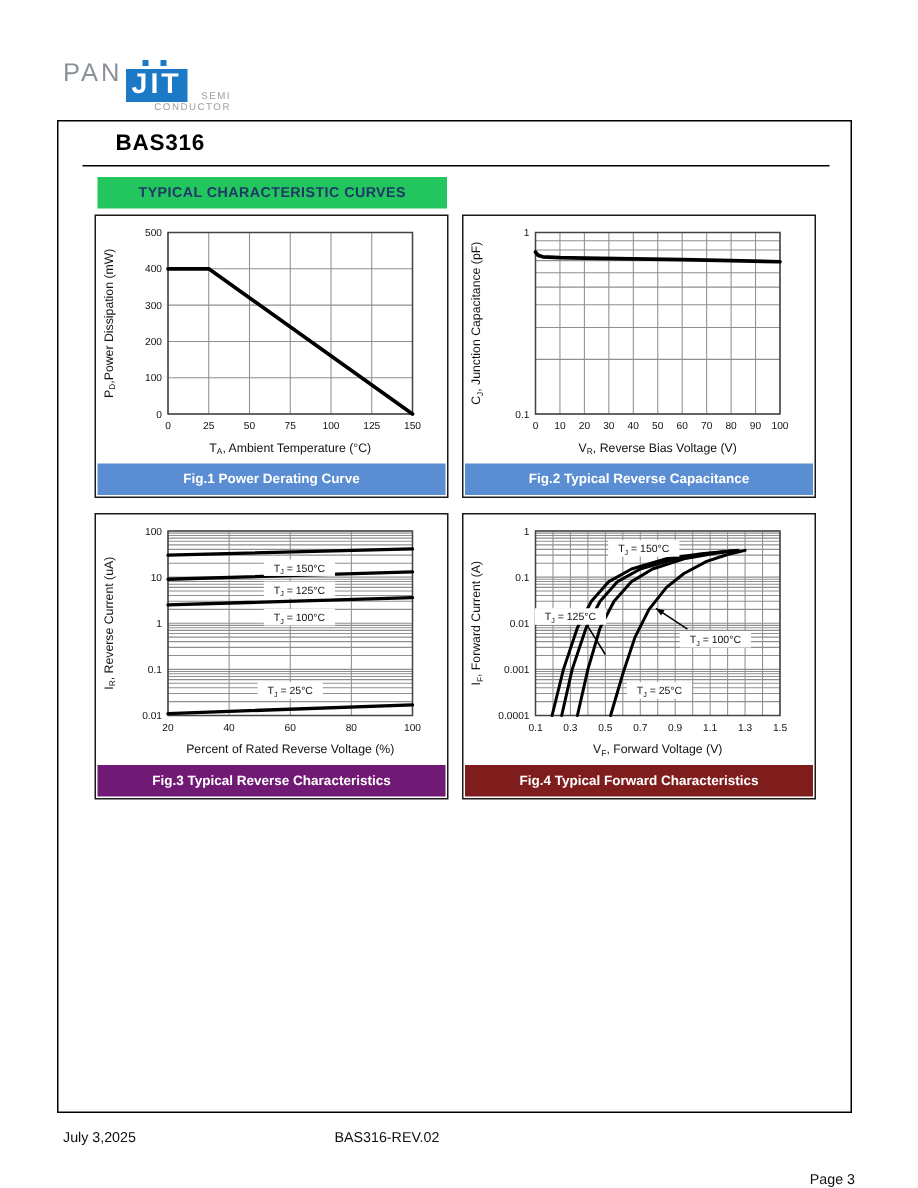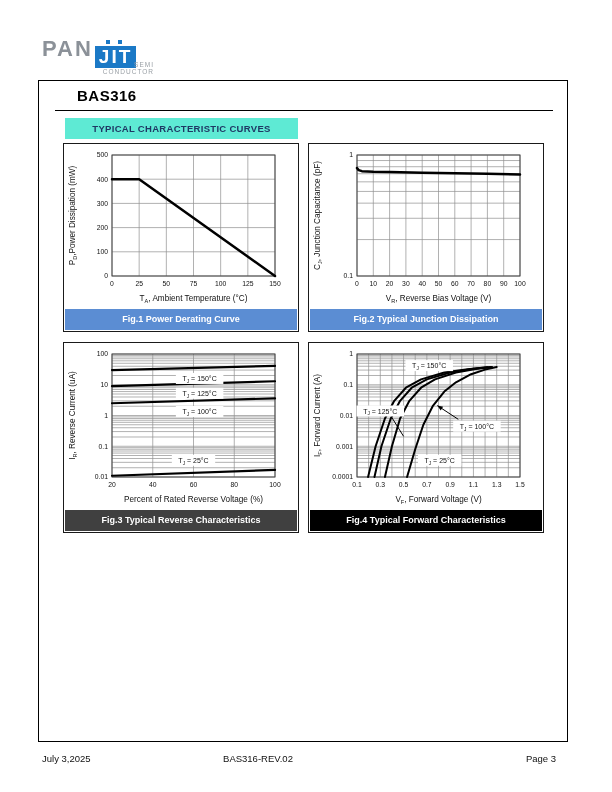--- a/index.html
+++ b/index.html
@@ -4,21 +4,21 @@
 <style>
   * { margin:0; padding:0; box-sizing:border-box; }
   html,body { background:#ffffff; }
   body {
     width:612px; height:792px; position:relative;
     font-family:"Liberation Sans", sans-serif; color:#000;
     overflow:hidden;
   }
   
   .logo { position:absolute; left:42px; top:38px; height:22px; display:flex; align-items:center; }
-  .logo .pan { font-size:22px; font-weight:bold; color:#8b9198; letter-spacing:2px; line-height:22px; }
+  .logo .pan { font-size:17px; font-weight:normal; color:#8b9198; letter-spacing:2px; line-height:22px; }
   .logo .jit-box { position:relative; background:#1b79c6; color:#fff; font-size:19px; font-weight:bold;
                    padding:0 4px; margin-left:2px; height:22px; line-height:22px; letter-spacing:2px;margin-top:16px; }
   .logo .dot { position:absolute; width:4px; height:4px; background:#1b79c6; top:-6px; }
   .logo .dot.d1 { left:11px; } .logo .dot.d2 { left:23px; }
   .logo-sub { position:absolute; left:42px; top:61px; width:112px; text-align:right;
               font-size:6.5px; color:#9aa0a6; letter-spacing:1px; line-height:7px; }
   
   .content-box { position:absolute; left:38px; top:80px; width:530px; height:662px; border:1.5px solid #000; background:#fff; }
   .doc-title { position:absolute; left:77px; top:87px; font-size:15px; font-weight:bold; letter-spacing:0.5px; }
   .title-rule { position:absolute; left:55px; top:110px; width:498px; border-top:1.5px solid #000; }
@@ -30,42 +30,42 @@
   #fig2 { left:308px; top:143px; width:236px; height:189px; }
   #fig3 { left:63px;  top:342px; width:236px; height:191px; }
   #fig4 { left:308px; top:342px; width:236px; height:191px; }
   .fig svg { position:absolute; left:0; top:0; }
   .caption { position:absolute; left:1px; right:1px; bottom:1px; height:21px; background:#5b8dd3;
              color:#ffffff; font-size:9px; font-weight:bold; text-align:center; line-height:21px;margin-top:39px; }
   
   .footer { position:absolute; left:0; top:753px; width:612px; font-size:9.5px; color:#111; }
   .footer .f-left  { position:absolute; left:42px;text-align:center; }
   .footer .f-mid   { position:absolute; left:0; width:516px; text-align:center; }
-  .footer .f-right { position:absolute; right:56px; }
+  .footer .f-right { position:absolute; right:42px;margin-top:28px; }
 </style>
 </head>
 <body>
 
 <div class="logo">
   <span class="pan" style="color: rgb(139, 145, 152);">PAN</span>
   <span class="jit-box" style="background: rgb(27, 121, 198);">
     <span class="dot d1" style="background: rgb(27, 121, 198);"></span>
     <span class="dot d2" style="background: rgb(27, 121, 198);"></span>
     <span>JIT</span>
   </span>
 </div>
 <div class="logo-sub">
   <div>SEMI</div>
   <div>CONDUCTOR</div>
 </div>
 
 <div class="content-box"></div>
 <div class="doc-title">BAS316</div>
 <div class="title-rule"></div>
-<div class="banner" style="background: #5eead4; color: rgb(31, 56, 100);">TYPICAL CHARACTERISTIC CURVES</div>
+<div class="banner" style="background: #22c55e; color: rgb(31, 56, 100);">TYPICAL CHARACTERISTIC CURVES</div>
 
 <div class="fig" id="fig1">
   <div class="caption" style="background: rgb(91, 141, 211); color: rgb(255, 255, 255);">Fig.1 Power Derating Curve</div>
 <svg width="234" height="165" viewBox="0 0 234 165">
       <line x1="48" y1="11" x2="48" y2="132" stroke="#8f8f8f" stroke-width="0.7"></line>
       <line x1="75.16666666666666" y1="11" x2="75.16666666666666" y2="132" stroke="#8f8f8f" stroke-width="0.7"></line>
       <line x1="102.33333333333333" y1="11" x2="102.33333333333333" y2="132" stroke="#8f8f8f" stroke-width="0.7"></line>
       <line x1="129.5" y1="11" x2="129.5" y2="132" stroke="#8f8f8f" stroke-width="0.7"></line>
       <line x1="156.66666666666666" y1="11" x2="156.66666666666666" y2="132" stroke="#8f8f8f" stroke-width="0.7"></line>
       <line x1="183.83333333333334" y1="11" x2="183.83333333333334" y2="132" stroke="#8f8f8f" stroke-width="0.7"></line>
@@ -89,21 +89,21 @@
       <text x="44" y="86" font-size="6.8" fill="#111" text-anchor="end">200</text>
       <text x="44" y="61.800000000000004" font-size="6.8" fill="#111" text-anchor="end">300</text>
       <text x="44" y="37.59999999999999" font-size="6.8" fill="#111" text-anchor="end">400</text>
       <text x="44" y="13.4" font-size="6.8" fill="#111" text-anchor="end">500</text>
       <path d="M48.00 35.20 L75.17 35.20 L211.00 132.00" fill="none" stroke="#000000" stroke-width="2.5" stroke-linejoin="round" stroke-linecap="round"></path>
       <text font-size="8.2" fill="#111" text-anchor="middle" font-family="&quot;Liberation Sans&quot;, sans-serif" x="129.5" y="157"><tspan>T</tspan><tspan font-size="5.576" dy="1.8">A</tspan><tspan dy="-1.8">, Ambient Temperature (°C)</tspan></text>
       <text font-size="8.2" fill="#111" text-anchor="middle" font-family="&quot;Liberation Sans&quot;, sans-serif" transform="translate(11 71.5) rotate(-90)"><tspan>P</tspan><tspan font-size="5.576" dy="1.8">D</tspan><tspan dy="-1.8">,Power Dissipation (mW)</tspan></text>
     </svg>
   </div>
 <div class="fig" id="fig2">
-  <div class="caption" style="background: rgb(91, 141, 211); color: rgb(255, 255, 255);">Fig.2 Typical Junction Dissipation</div>
+  <div class="caption" style="background: rgb(91, 141, 211); color: rgb(255, 255, 255);">Fig.2 Typical Reverse Capacitance</div>
 <svg width="234" height="165" viewBox="0 0 234 165">
       <line x1="48" y1="11" x2="48" y2="132" stroke="#8f8f8f" stroke-width="0.7"></line>
       <line x1="64.3" y1="11" x2="64.3" y2="132" stroke="#8f8f8f" stroke-width="0.7"></line>
       <line x1="80.6" y1="11" x2="80.6" y2="132" stroke="#8f8f8f" stroke-width="0.7"></line>
       <line x1="96.9" y1="11" x2="96.9" y2="132" stroke="#8f8f8f" stroke-width="0.7"></line>
       <line x1="113.2" y1="11" x2="113.2" y2="132" stroke="#8f8f8f" stroke-width="0.7"></line>
       <line x1="129.5" y1="11" x2="129.5" y2="132" stroke="#8f8f8f" stroke-width="0.7"></line>
       <line x1="145.8" y1="11" x2="145.8" y2="132" stroke="#8f8f8f" stroke-width="0.7"></line>
       <line x1="162.1" y1="11" x2="162.1" y2="132" stroke="#8f8f8f" stroke-width="0.7"></line>
       <line x1="178.4" y1="11" x2="178.4" y2="132" stroke="#8f8f8f" stroke-width="0.7"></line>
@@ -132,21 +132,21 @@
       <text x="194.70000000000002" y="142" font-size="6.8" fill="#111" text-anchor="middle">90</text>
       <text x="211" y="142" font-size="6.8" fill="#111" text-anchor="middle">100</text>
       <text x="44" y="13.4" font-size="6.8" fill="#111" text-anchor="end">1</text>
       <text x="44" y="134.4" font-size="6.8" fill="#111" text-anchor="end">0.1</text>
       <path d="M48.00 24.06 L49.63 26.12 L52.89 27.18 L64.30 27.75 L80.60 28.12 L113.20 28.63 L145.80 29.15 L178.40 29.74 L211.00 30.50" fill="none" stroke="#000000" stroke-width="2.5" stroke-linejoin="round" stroke-linecap="round"></path>
       <text font-size="8.2" fill="#111" text-anchor="middle" font-family="&quot;Liberation Sans&quot;, sans-serif" x="129.5" y="157"><tspan>V</tspan><tspan font-size="5.576" dy="1.8">R</tspan><tspan dy="-1.8">, Reverse Bias Voltage (V)</tspan></text>
       <text font-size="8.2" fill="#111" text-anchor="middle" font-family="&quot;Liberation Sans&quot;, sans-serif" transform="translate(11 71.5) rotate(-90)"><tspan>C</tspan><tspan font-size="5.576" dy="1.8">J</tspan><tspan dy="-1.8">, Junction Capacitance (pF)</tspan></text>
     </svg>
   </div>
 <div class="fig" id="fig3">
-  <div class="caption" style="background: #404040; color: rgb(255, 255, 255);">Fig.3 Typical Reverse Characteristics</div>
+  <div class="caption" style="background: #701a75; color: rgb(255, 255, 255);">Fig.3 Typical Reverse Characteristics</div>
 <svg width="234" height="167" viewBox="0 0 234 167">
       <line x1="48" y1="11" x2="48" y2="134" stroke="#8f8f8f" stroke-width="0.7"></line>
       <line x1="88.75" y1="11" x2="88.75" y2="134" stroke="#8f8f8f" stroke-width="0.7"></line>
       <line x1="129.5" y1="11" x2="129.5" y2="134" stroke="#8f8f8f" stroke-width="0.7"></line>
       <line x1="170.25" y1="11" x2="170.25" y2="134" stroke="#8f8f8f" stroke-width="0.7"></line>
       <line x1="211" y1="11" x2="211" y2="134" stroke="#8f8f8f" stroke-width="0.7"></line>
       <line x1="48" y1="134" x2="211" y2="134" stroke="#8f8f8f" stroke-width="0.7"></line>
       <line x1="48" y1="124.74332763333258" x2="211" y2="124.74332763333258" stroke="#8f8f8f" stroke-width="0.7"></line>
       <line x1="48" y1="119.32852141737038" x2="211" y2="119.32852141737038" stroke="#8f8f8f" stroke-width="0.7"></line>
       <line x1="48" y1="115.48665526666517" x2="211" y2="115.48665526666517" stroke="#8f8f8f" stroke-width="0.7"></line>
@@ -204,21 +204,21 @@
       <text font-size="7" fill="#111" text-anchor="middle" font-family="&quot;Liberation Sans&quot;, sans-serif" x="135.6125" y="52.828517009775744"><tspan>T</tspan><tspan font-size="4.760000000000001" dy="1.8">J</tspan><tspan dy="-1.8"> = 125°C</tspan></text>
       <rect x="111.86250000000001" y="62.99223661877856" width="47.5" height="11" fill="#fff"></rect>
       <text font-size="7" fill="#111" text-anchor="middle" font-family="&quot;Liberation Sans&quot;, sans-serif" x="135.6125" y="71.09223661877856"><tspan>T</tspan><tspan font-size="4.760000000000001" dy="1.8">J</tspan><tspan dy="-1.8"> = 100°C</tspan></text>
       <rect x="107.825" y="111.76990763622902" width="43.35" height="11" fill="#fff"></rect>
       <text font-size="7" fill="#111" text-anchor="middle" font-family="&quot;Liberation Sans&quot;, sans-serif" x="129.5" y="119.86990763622902"><tspan>T</tspan><tspan font-size="4.760000000000001" dy="1.8">J</tspan><tspan dy="-1.8"> = 25°C</tspan></text>
       <text font-size="8.2" fill="#111" text-anchor="middle" font-family="&quot;Liberation Sans&quot;, sans-serif" x="129.5" y="159"><tspan></tspan><tspan dy="0">Percent of Rated Reverse Voltage (%)</tspan></text>
       <text font-size="8.2" fill="#111" text-anchor="middle" font-family="&quot;Liberation Sans&quot;, sans-serif" transform="translate(11 72.5) rotate(-90)"><tspan>I</tspan><tspan font-size="5.576" dy="1.8">R</tspan><tspan dy="-1.8">, Reverse Current (uA)</tspan></text>
     </svg>
   </div>
 <div class="fig" id="fig4">
-  <div class="caption" style="background: #000000; color: rgb(255, 255, 255);">Fig.4 Typical Forward Characteristics</div>
+  <div class="caption" style="background: #7f1d1d; color: rgb(255, 255, 255);">Fig.4 Typical Forward Characteristics</div>
 <svg width="234" height="167" viewBox="0 0 234 167">
       <line x1="48" y1="11" x2="48" y2="134" stroke="#8f8f8f" stroke-width="0.7"></line>
       <line x1="59.642857142857146" y1="11" x2="59.642857142857146" y2="134" stroke="#8f8f8f" stroke-width="0.7"></line>
       <line x1="71.28571428571429" y1="11" x2="71.28571428571429" y2="134" stroke="#8f8f8f" stroke-width="0.7"></line>
       <line x1="82.92857142857144" y1="11" x2="82.92857142857144" y2="134" stroke="#8f8f8f" stroke-width="0.7"></line>
       <line x1="94.57142857142858" y1="11" x2="94.57142857142858" y2="134" stroke="#8f8f8f" stroke-width="0.7"></line>
       <line x1="106.21428571428572" y1="11" x2="106.21428571428572" y2="134" stroke="#8f8f8f" stroke-width="0.7"></line>
       <line x1="117.85714285714288" y1="11" x2="117.85714285714288" y2="134" stroke="#8f8f8f" stroke-width="0.7"></line>
       <line x1="129.5" y1="11" x2="129.5" y2="134" stroke="#8f8f8f" stroke-width="0.7"></line>
       <line x1="141.14285714285717" y1="11" x2="141.14285714285717" y2="134" stroke="#8f8f8f" stroke-width="0.7"></line>

